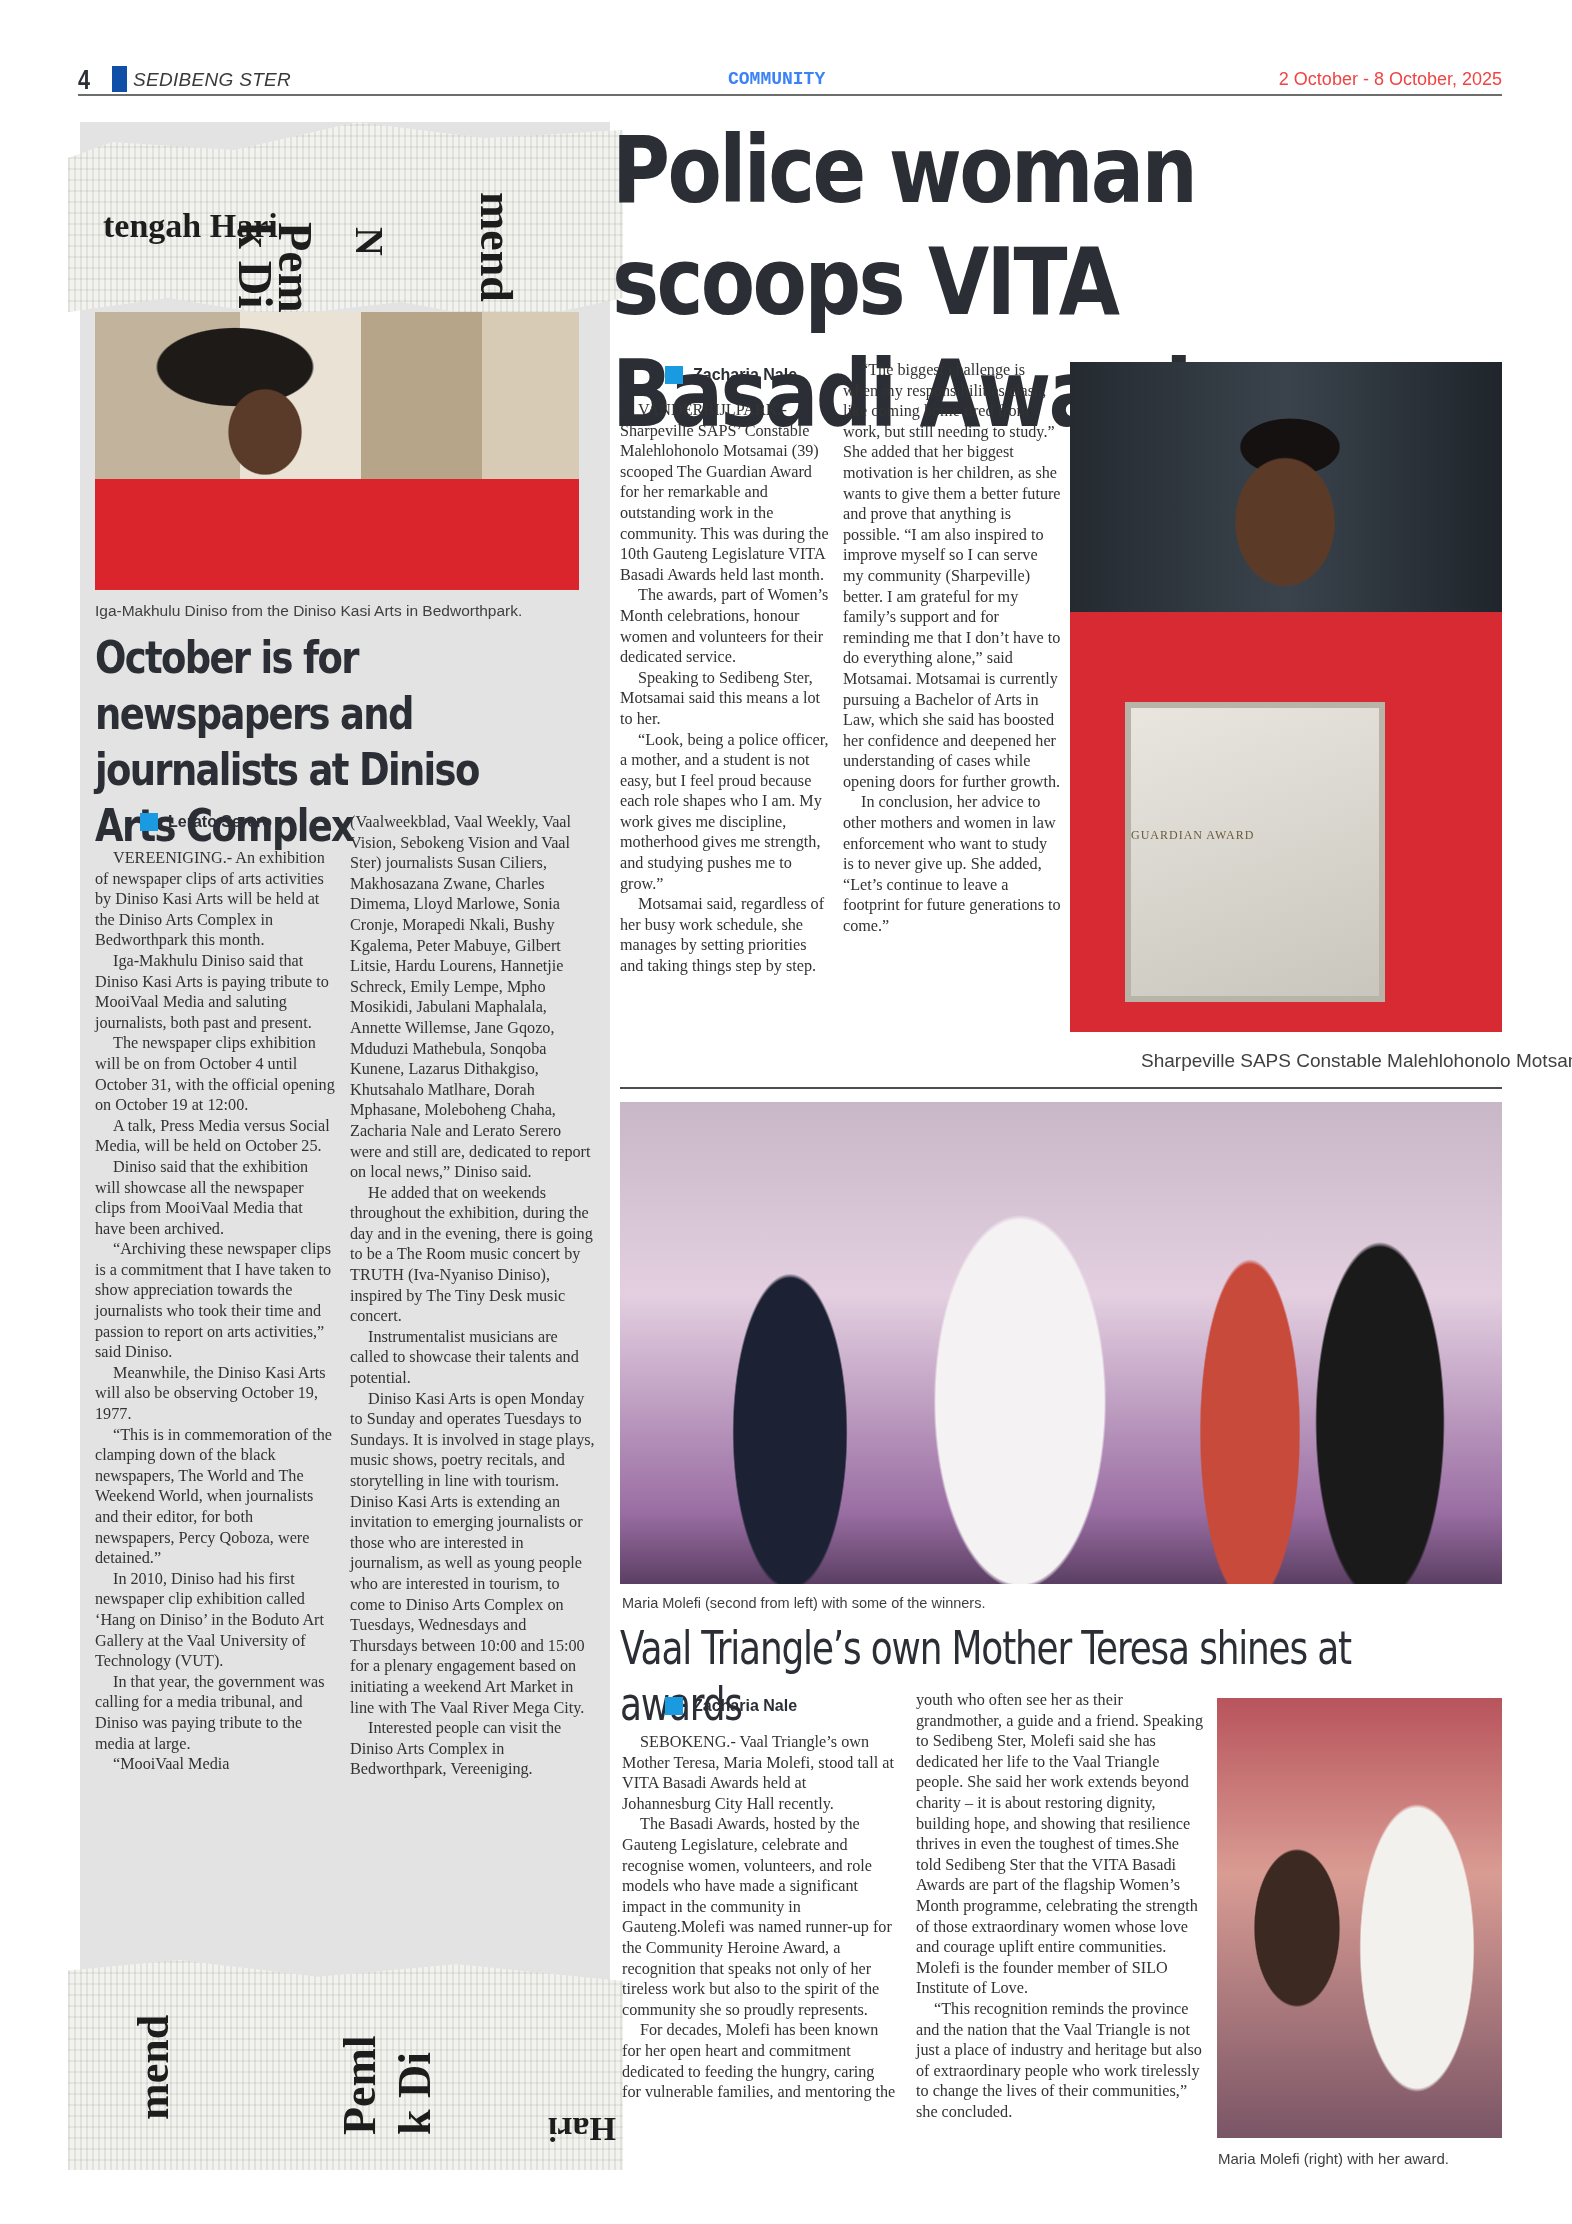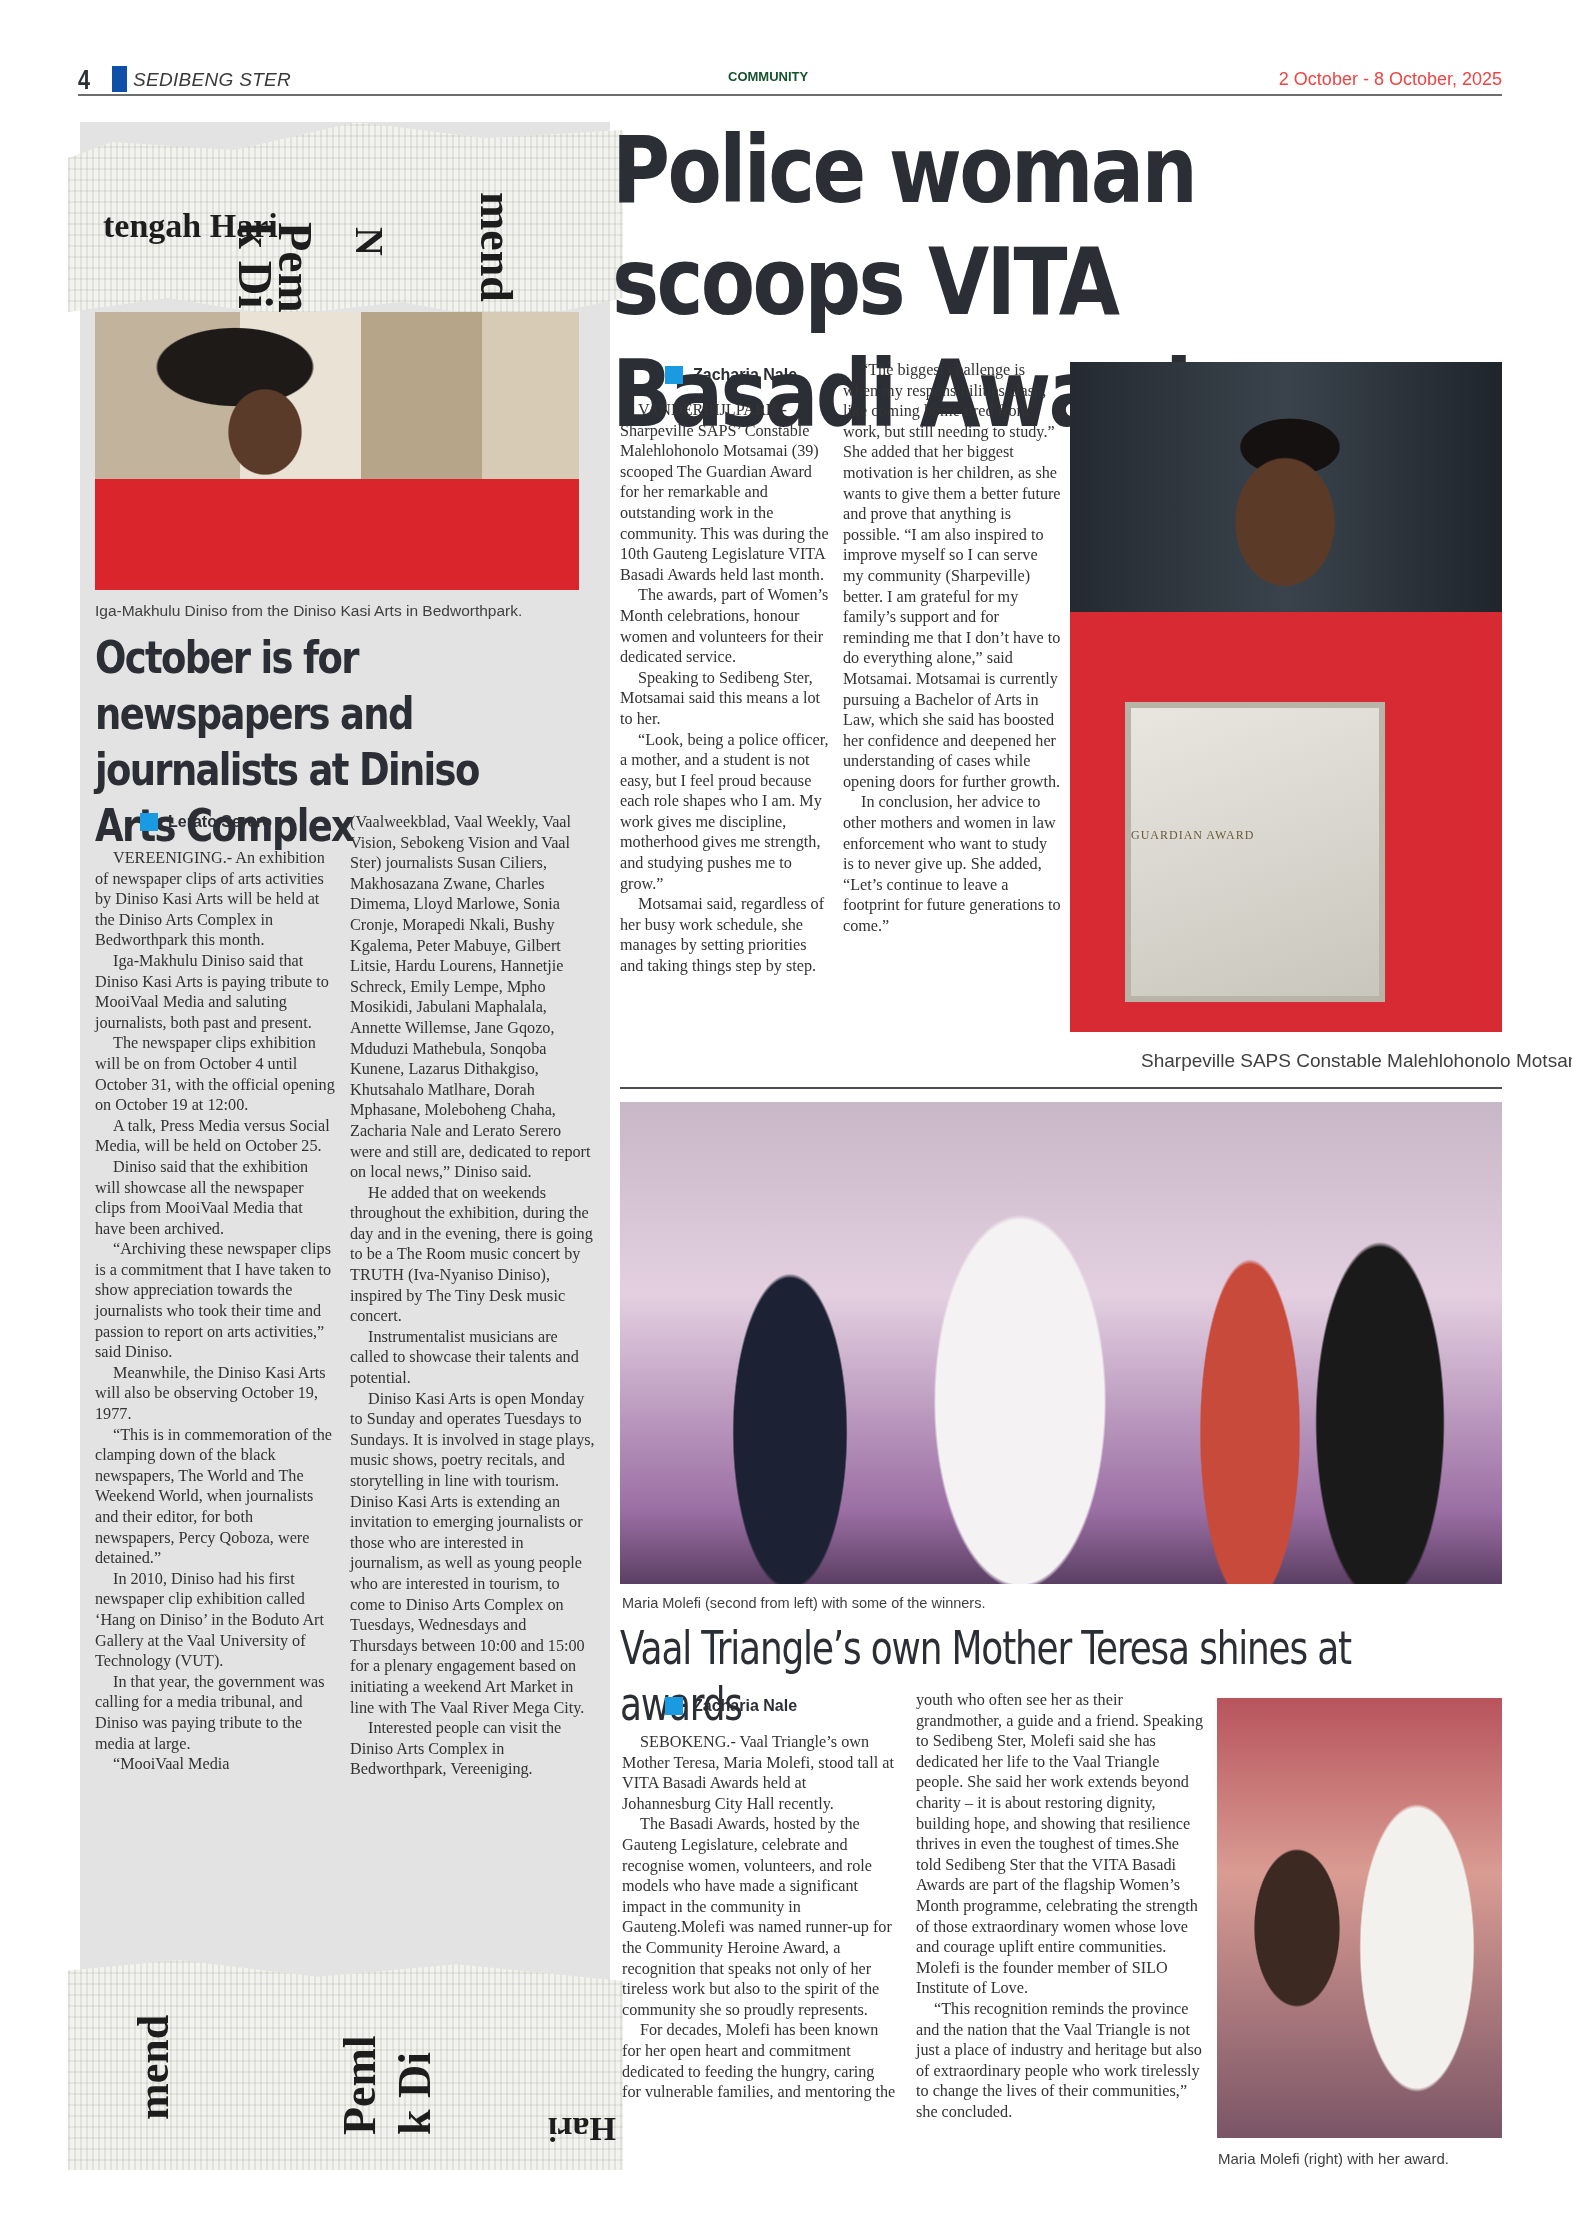--- a/index.html
+++ b/index.html
@@ -4,21 +4,21 @@
 <style>
   * { box-sizing: border-box; margin: 0; padding: 0; }
   html, body { width: 1572px; height: 2224px; background: #ffffff; overflow: hidden; }
   body { position: relative; font-family: "Liberation Serif", serif; color: #2b2b2b; }
 
   
   .page-header { position: absolute; left: 78px; top: 66px; width: 1424px; height: 30px; border-bottom: 2px solid #6d6d6d; }
   .page-num { position: absolute; left: 0; top: 0; font-family: "Liberation Sans", sans-serif; font-weight: bold; font-size: 27px; line-height: 28px; color: #2b2f35; transform: scaleX(0.8); transform-origin: left; }
   .brand-bar { position: absolute; left: 34px; top: 0; width: 15px; height: 26px; background: #0f4fa8; }
   .brand { position: absolute; left: 55px; top: 3px; font-family: "Liberation Sans", sans-serif; font-size: 19px; color: #3a3a3a; letter-spacing: 0.3px; font-style: italic; }
-  .section { position: absolute; left: 650px; top: 3px; font-family: Liberation Sans, sans-serif; font-weight: bold; font-size: 13px; color: #14532d; }
+  .section { position: absolute; left: 650px; top: 3px; font-family: Liberation Mono, monospace; font-weight: bold; font-size: 18px; color: #3b82f6; }
   .issue-date { position: absolute; right: 0; top: 3px; font-family: "Liberation Sans", sans-serif; font-size: 18px; color: #ef4444; }
 
   
   .left-panel { position: absolute; left: 80px; top: 122px; width: 530px; height: 2048px; background: #e3e3e3; }
   .clip-strip { position: absolute; left: 68px; width: 555px; overflow: hidden; }
   .clip-strip.top { top: 122px; height: 200px; }
   .clip-strip.bottom { top: 1960px; height: 210px; }
   .clip-bg { position: absolute; inset: 0;
      background:
        repeating-linear-gradient(90deg, rgba(0,0,0,0.07) 0 2px, transparent 2px 6px),

